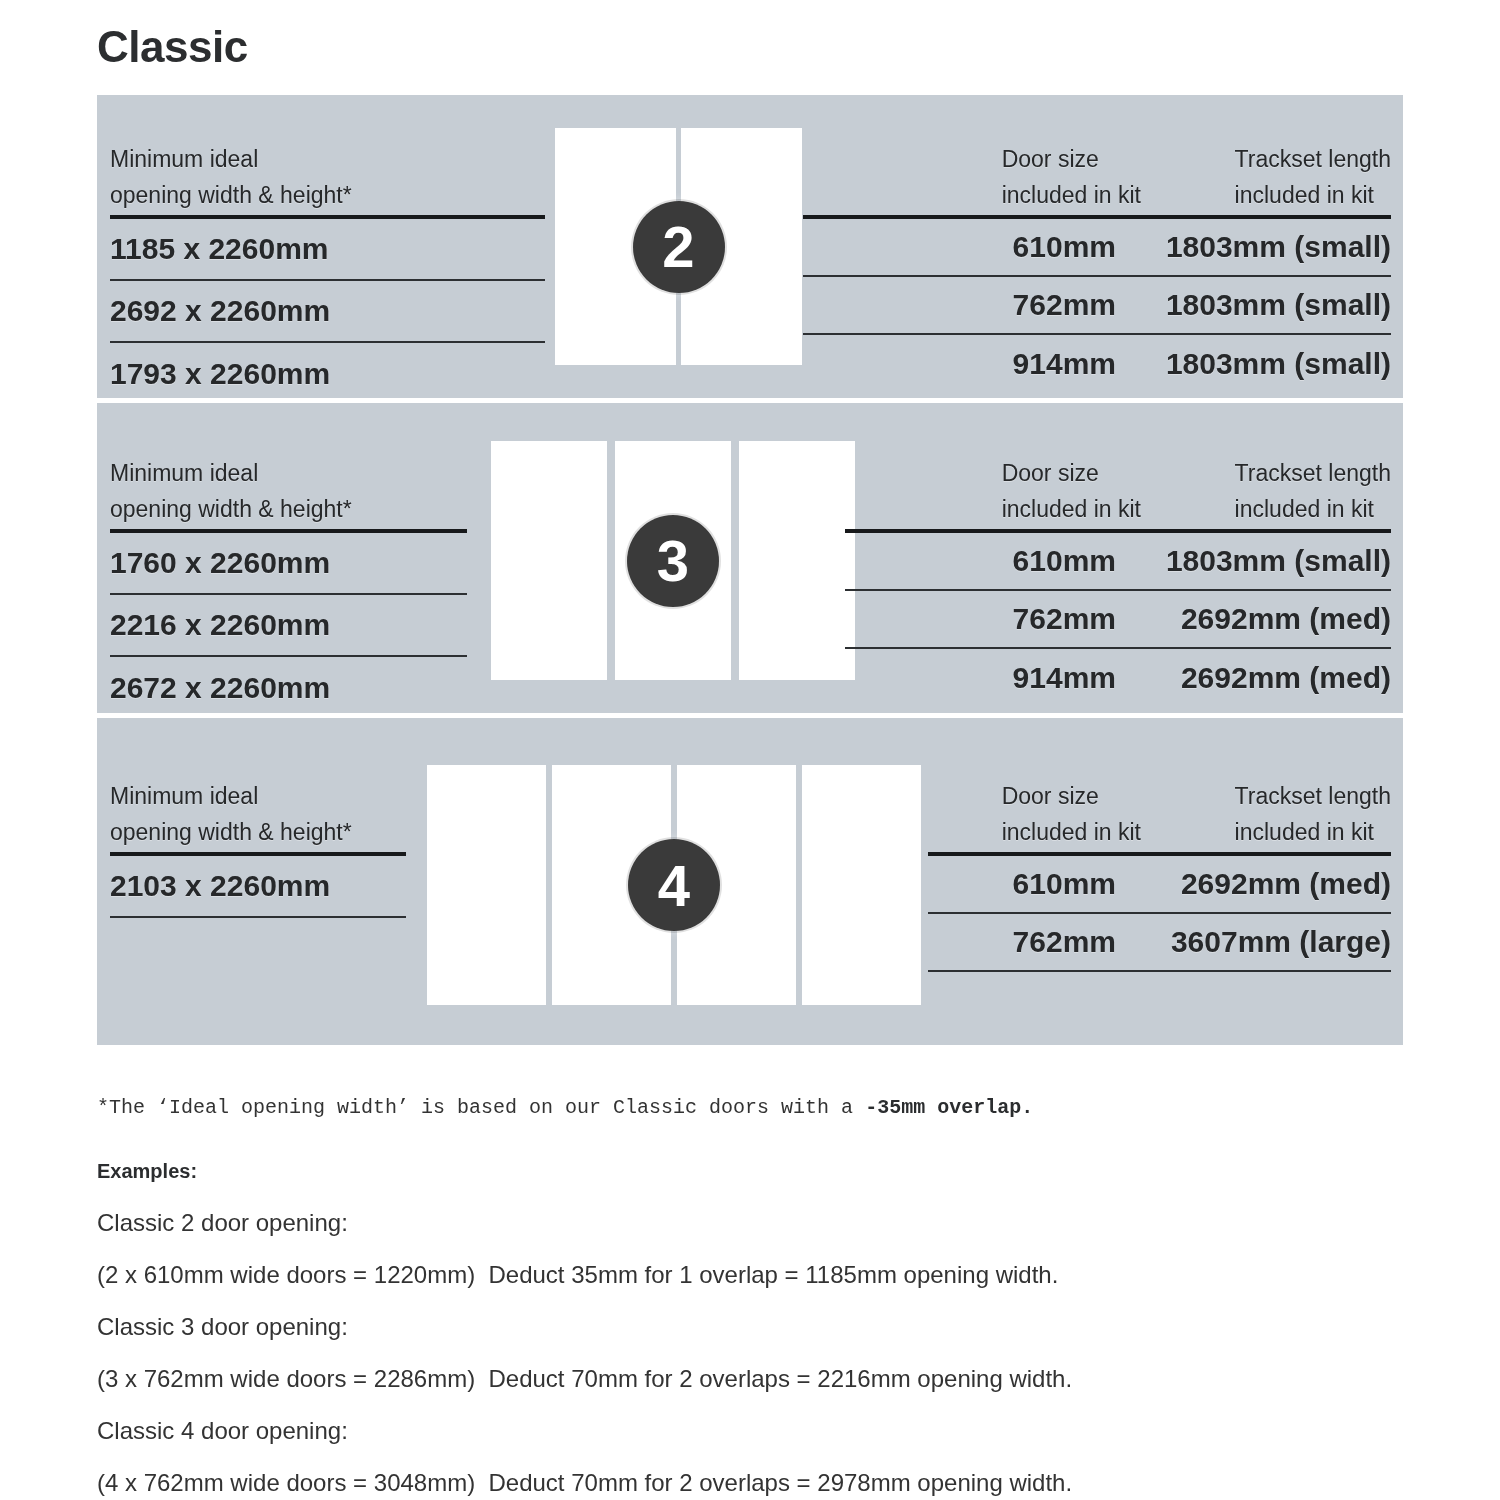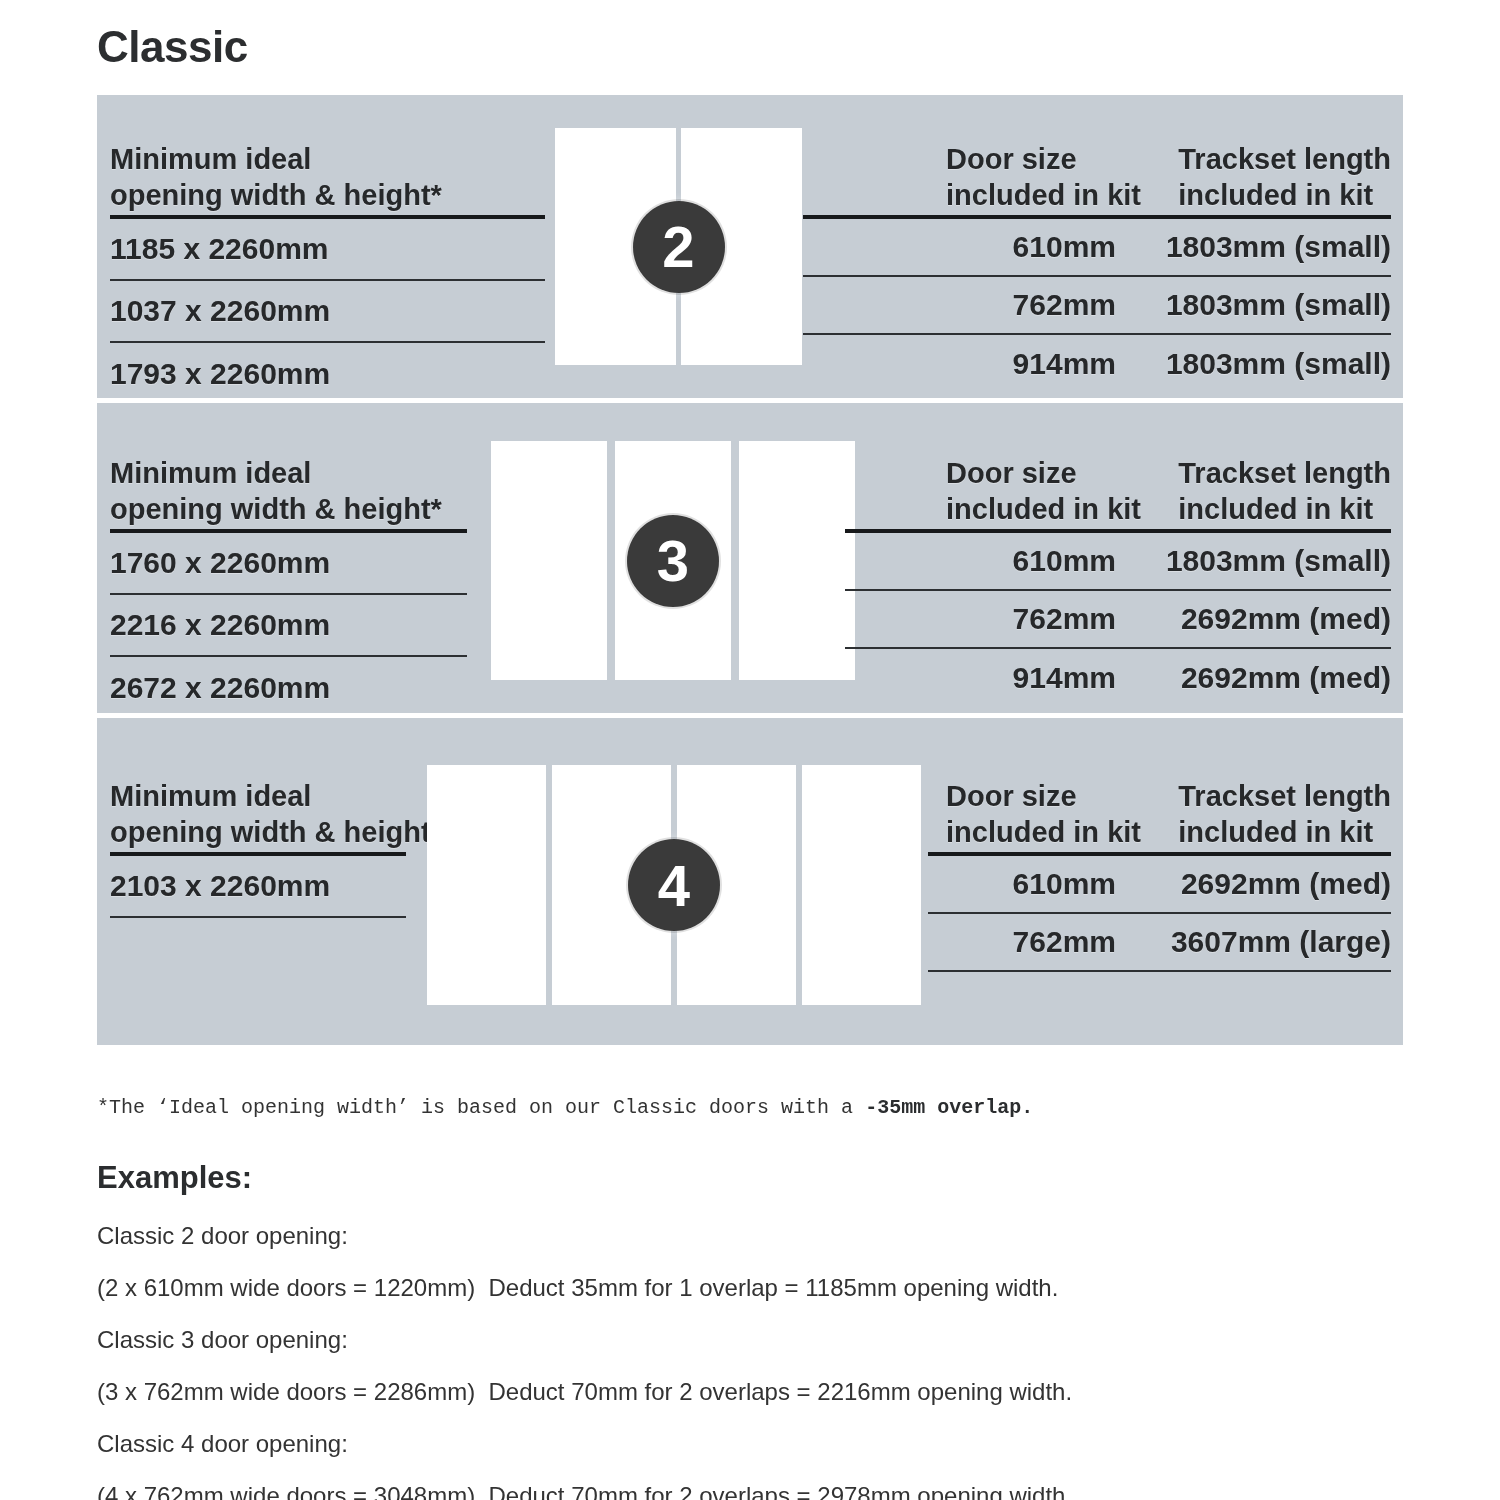--- a/index.html
+++ b/index.html
@@ -38,21 +38,21 @@
   .s2{top:308px;height:310px;}
   .s3{top:623px;height:327px;}
 
   
   .lt{position:absolute;left:13px;}
   .s1 .lt{top:46px;width:435px;}
   .s2 .lt{top:52px;width:357px;}
   .s3 .lt{top:60px;width:296px;}
   .lt-hdr,.rt-hdr{
     height:78px;border-bottom:4px solid var(--line_strong);
-    font-weight:bold;font-size:29px;line-height:36px;white-space:nowrap;
+    font-weight:normal;font-size:23px;line-height:36px;white-space:nowrap;
   }
   .lt-row{
     height:62px;display:flex;align-items:center;
     font-weight:bold;font-size:30px;
   }
   .thin{border-bottom:2px solid var(--line_thin);}
 
   
   .rt{
     position:absolute;display:grid;grid-template-columns:1fr 250px;
@@ -83,37 +83,37 @@
     background:var(--badge_bg);color:var(--badge_text);
     display:flex;align-items:center;justify-content:center;
     font-size:58px;font-weight:bold;text-shadow:none;
     box-shadow:0 0 0 2px rgba(0,0,0,0.12), 0 0 10px rgba(255,255,255,0.55);
   }
 
   
   .bottom{position:absolute;left:97px;top:1088px;width:1330px;color:var(--text_body);}
   .footnote{margin:0 0 32px;font-size:20px;line-height:40px;font-family:Liberation Mono, monospace;}
   .footnote strong{color:#2b2d2f;}
-  .ex-head{margin:0 0 14px;font-size:31px;font-weight:bold;color:#2b2d2f;}
+  .ex-head{margin:0 0 14px;font-size:20px;font-weight:bold;color:#2b2d2f;}
   .ex-line{margin:0;font-size:24px;line-height:52px;white-space:pre-wrap;}
 </style>
 </head>
 <body>
 
 <h1 class="page-title">Classic</h1>
 
 <div class="panel">
 
   <section class="kit-section s1">
     <div class="lt">
       <div class="lt-hdr">
         <span class="blk"><span>Minimum ideal</span><br><span>opening width &amp; height*</span></span>
       </div>
       <div class="lt-row thin">1185 x 2260mm</div>
-      <div class="lt-row thin">1037 x 2260mm</div>
+      <div class="lt-row thin">2692 x 2260mm</div>
       <div class="lt-row">1793 x 2260mm</div>
     </div>
     <div class="doors">
       <div class="door"></div>
       <div class="door"></div>
       <div class="badge">2</div>
     </div>
     <div class="rt">
       <div class="rt-hdr c1">
         <span class="blk"><span>Door size</span><br><span>included in kit</span></span>

